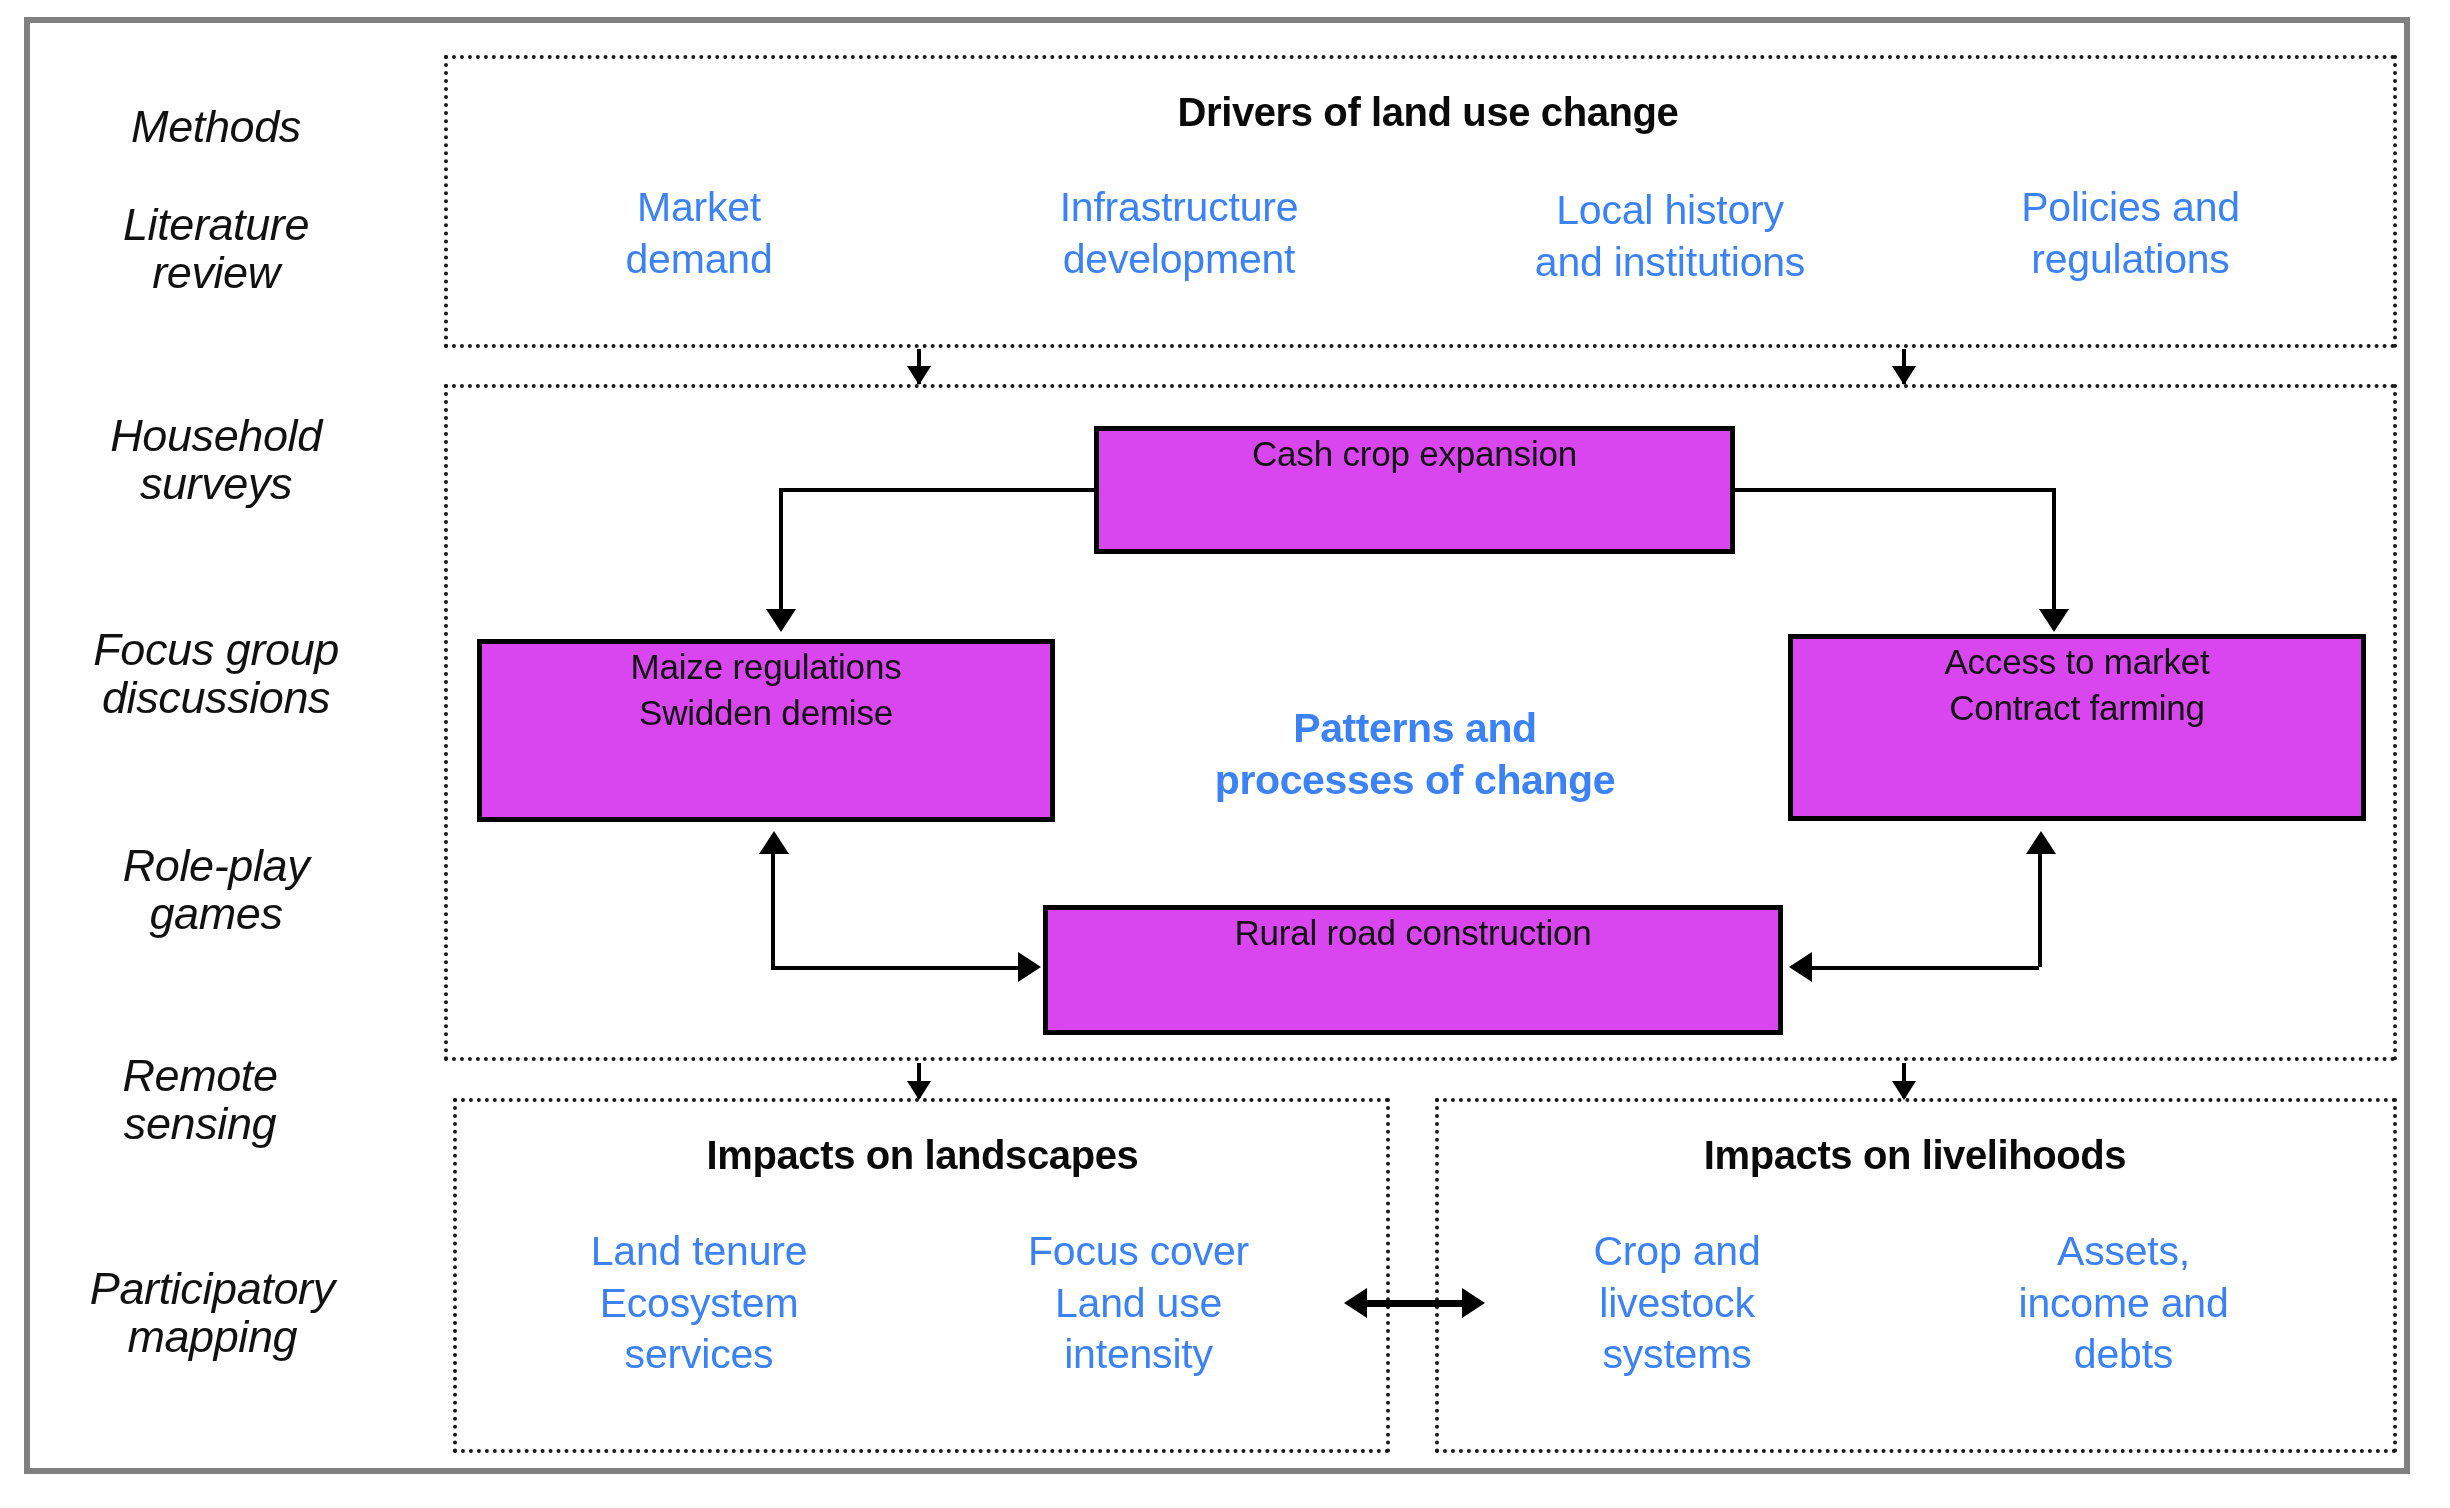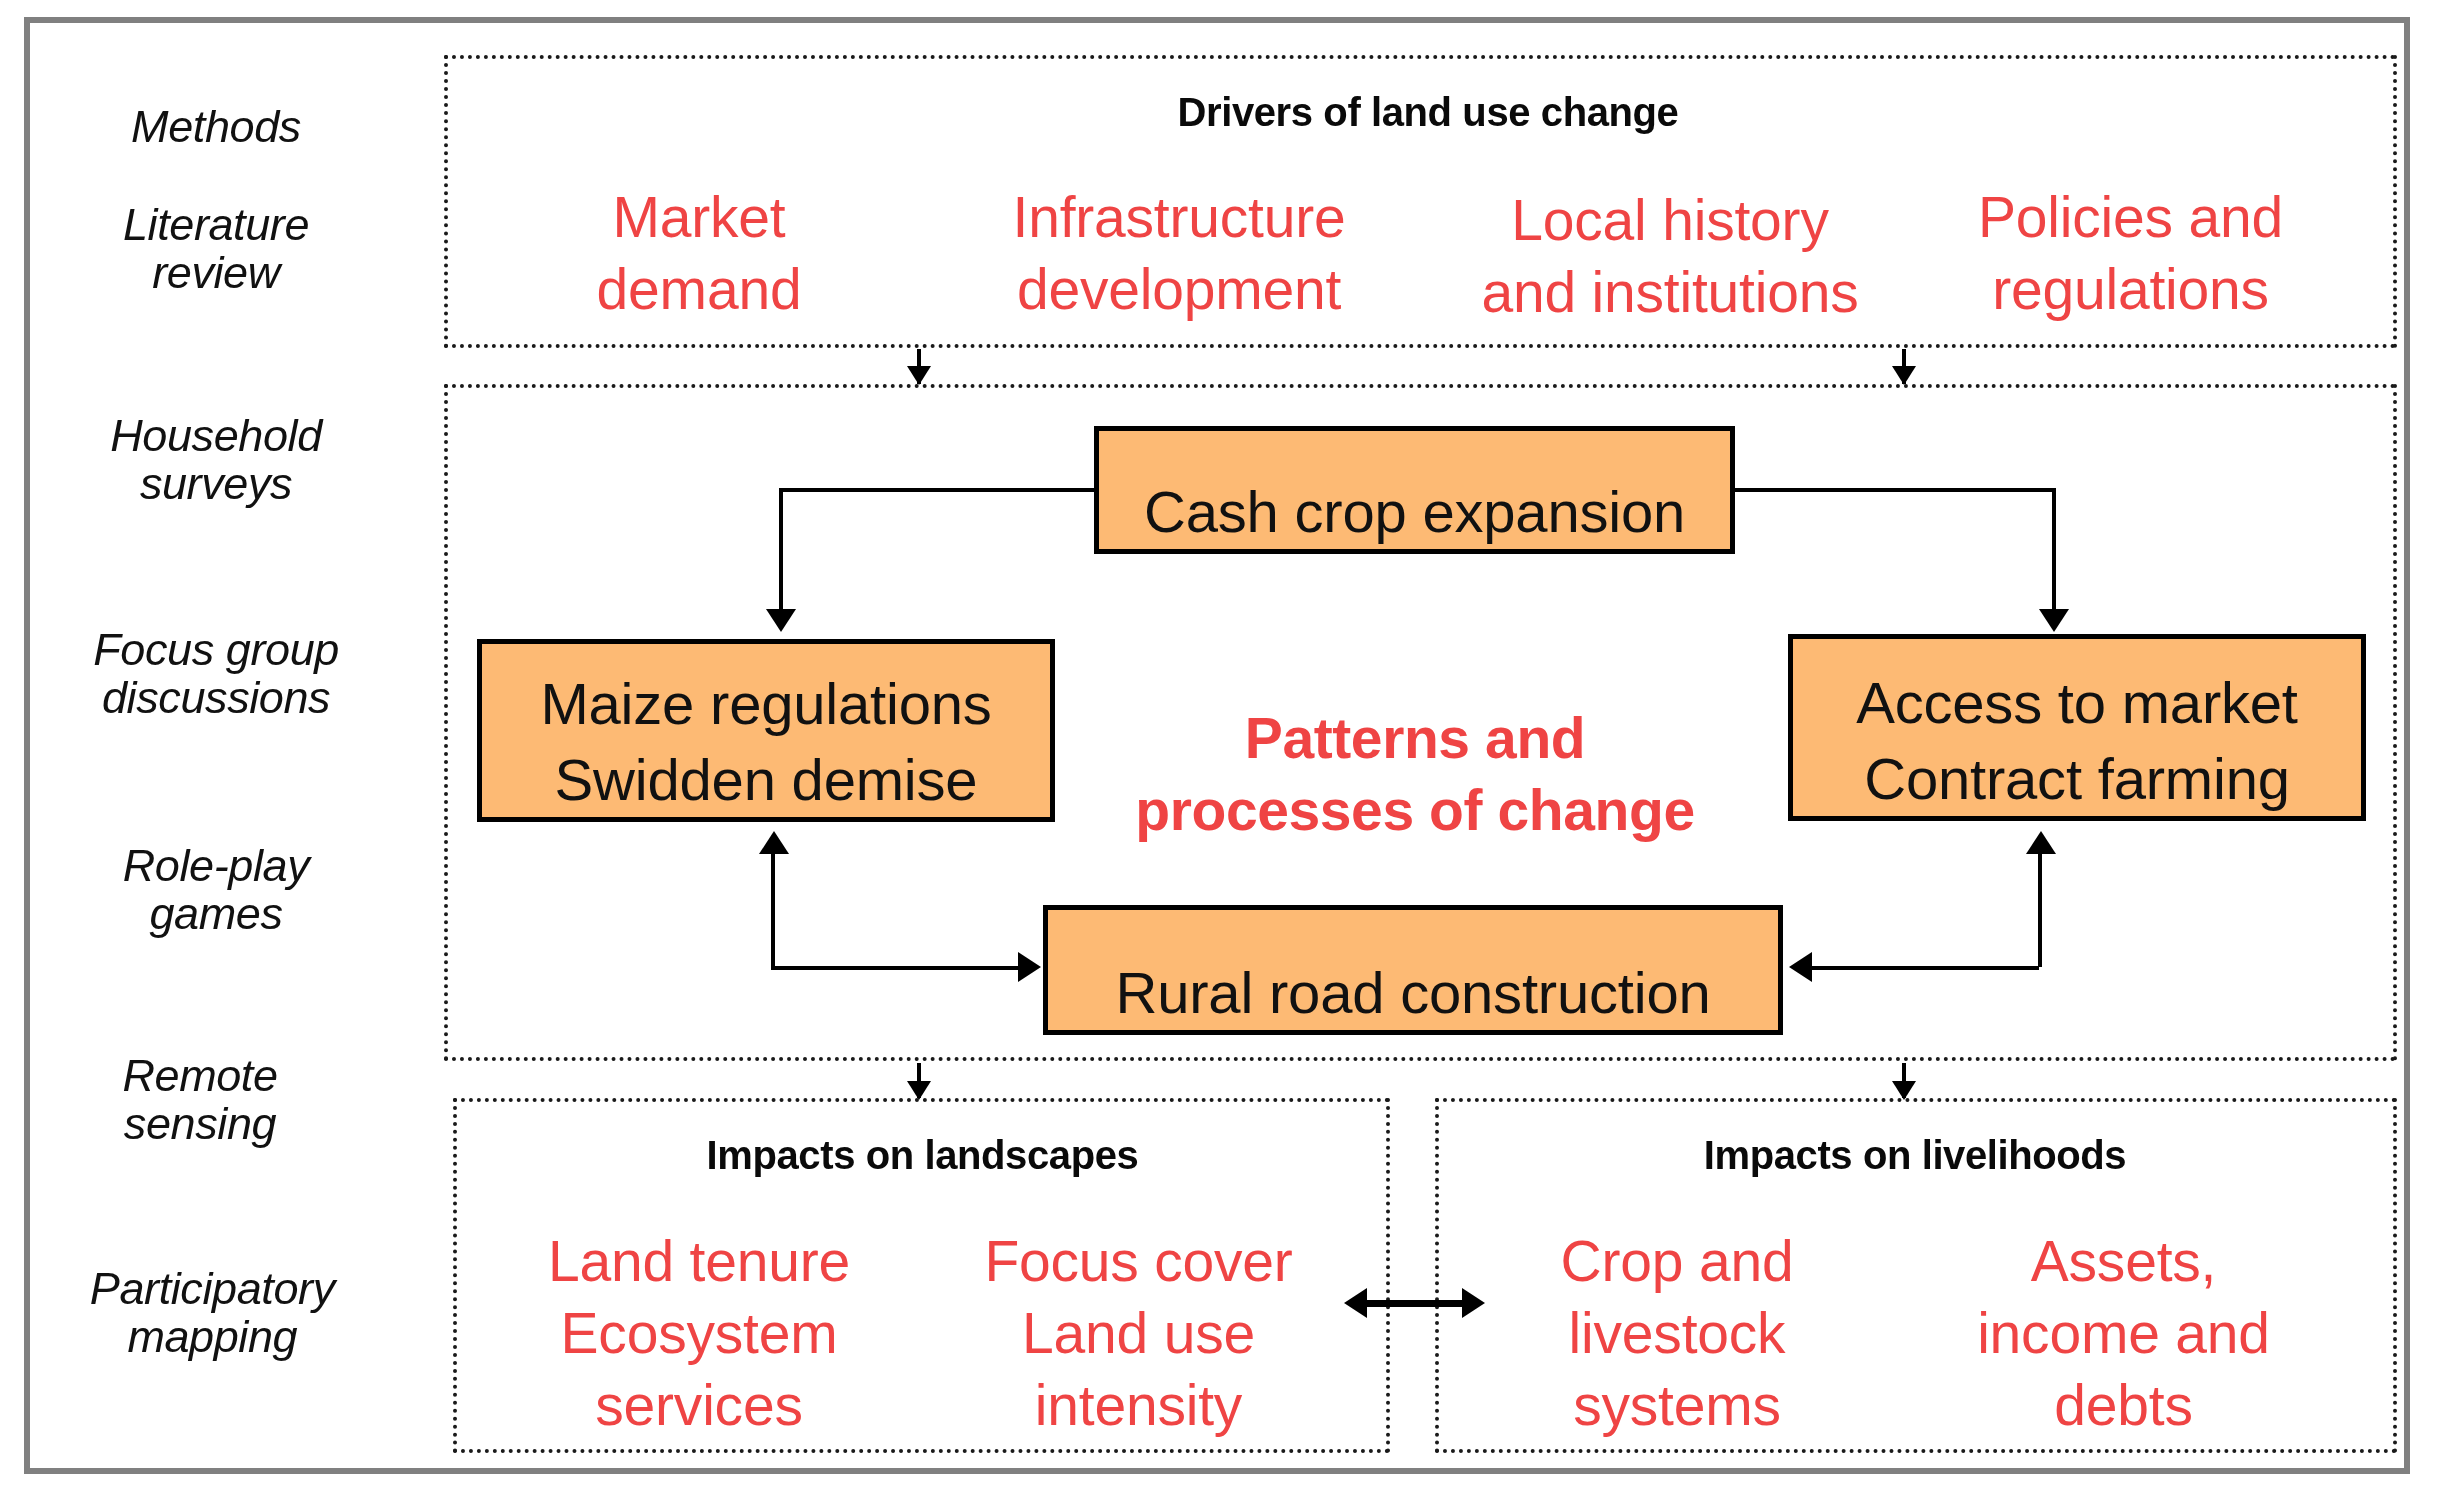--- a/index.html
+++ b/index.html
@@ -43,40 +43,40 @@
     box-sizing:border-box;
     border:4.4px dotted #1a1a1a;
     background:transparent;
   }
 
   
   .node-box{
     position:absolute;
     box-sizing:border-box;
     border:5.1px solid #000000;
-    background:#fdba74;
+    background:#d946ef;
     display:flex;
     flex-direction:column;
     align-items:center;
-    justify-content:flex-end;
-    font-size:58px;
+    justify-content:flex-start;
+    font-size:35px;
     line-height:1.30em;
     color:#111111;
     letter-spacing:-0.2px;
     z-index:6;
   }
   .node-box .ln{display:block;}
 
   
   .txt{
     position:absolute;
     text-align:center;
-    font-size:57px;
+    font-size:41px;
     line-height:1.26em;
-    color:#ef4444;
+    color:#3b82f6;
     letter-spacing:-0.2px;
     white-space:pre-line;
   }
   .txt.bold{font-weight:bold;letter-spacing:-0.4px;}
   .hdr{
     position:absolute;
     text-align:center;
     font-weight:bold;
     font-size:40px;
     line-height:1.2em;

